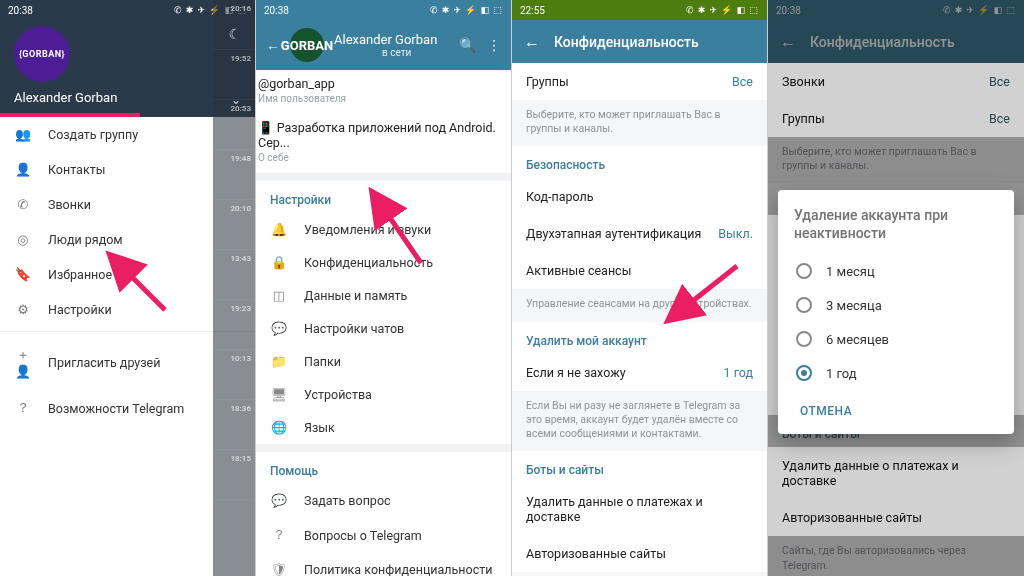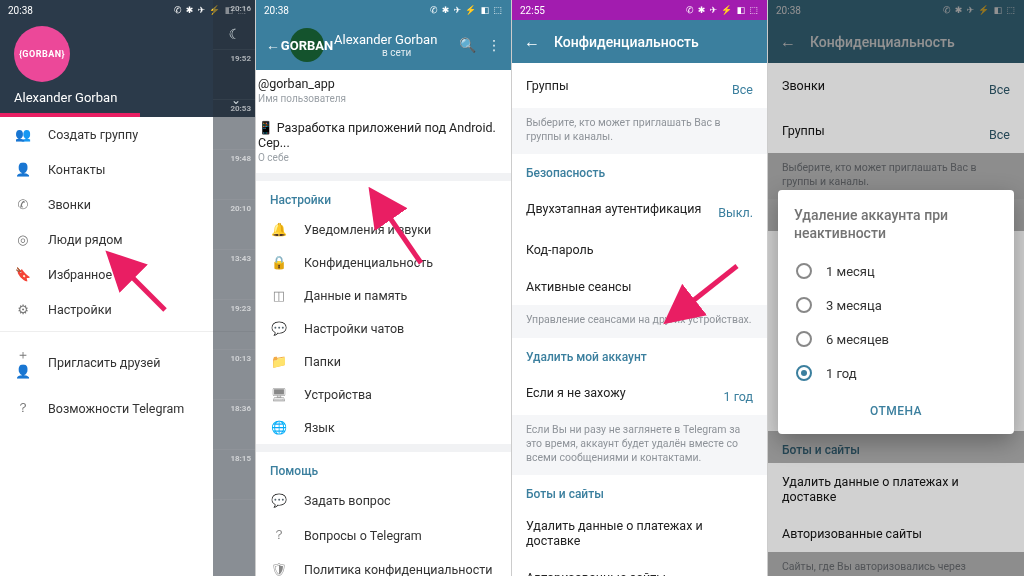--- a/index.html
+++ b/index.html
@@ -4,21 +4,21 @@
 <style>
   * { margin: 0; padding: 0; box-sizing: border-box; font-family: -apple-system, Roboto, Arial, sans-serif; }
   body { background: #eee; display: flex; width: 1024px; height: 576px; overflow: hidden; }
   .panel { width: 256px; height: 576px; background: #fff; position: relative; border-right: 1px solid #ccc; overflow: hidden; font-size: 12px; color: #222; }
   .statusbar { height: 20px; display: flex; align-items: center; padding: 8px 8px; font-size: 10px; color: #fff; }
   .statusbar .spacer { flex: 1; }
   .statusbar .icons { letter-spacing: 1px; font-size: 9px; }
   
   .p1-top { background: #2b3a4a; color: #fff; }
   .p1-header { padding: 6px 14px 8px; position: relative; }
-  .p1-avatar { width: 56px; height: 56px; border-radius: 50%; background: #ec4899; display: flex; align-items: center; justify-content: center; font-size: 9px; font-weight: bold; color: #fff; letter-spacing: .5px; }
+  .p1-avatar { width: 56px; height: 56px; border-radius: 50%; background: #4c1d95; display: flex; align-items: center; justify-content: center; font-size: 9px; font-weight: bold; color: #fff; letter-spacing: .5px; }
   .p1-moon { position: absolute; top: 6px; right: 14px; font-size: 14px; color: #cfd8dc; }
   .p1-name { font-size: 13px; margin-top: 8px; }
   .p1-chev { position: absolute; bottom: 6px; right: 14px; color: #cfd8dc; font-size: 12px; }
   .p1-bar { height: 4px; background: #e91e63; width: 55%; }
   .p1-menu { background: #fff; }
   .p1-item { display: flex; align-items: center; padding: 10px 14px; gap: 16px; font-size: 12.5px; color: #333; }
   .p1-item .ic { width: 18px; text-align: center; color: #777; font-size: 13px; }
   .p1-div { height: 1px; background: #eee; margin: 4px 0; }
   .p1-right-strip { position: absolute; right: 0; top: 0; width: 42px; height: 100%; background: rgba(40,50,60,.55); font-weight: bold; }
   .p1-right-strip .row { height: 50px; border-bottom: 1px solid rgba(255,255,255,.05); color: rgba(255,255,255,.6); font-size: 8px; text-align: right; padding: 4px 4px 0 0; }
@@ -37,33 +37,33 @@
   .p2-item .ic { width: 18px; text-align: center; color: #888; font-size: 13px; }
   .p2-block { padding: 6px 2px 10px; }
   .p2-main { color: #222; font-size: 12.5px; }
   .p2-sub { color: #9aa0a6; font-size: 10px; margin-top: 2px; }
   .gap { height: 8px; background: #f1f2f4; }
   
   .p3-header { background: #3b7f9e; color: #fff; display: flex; align-items: center; padding: 12px 12px; gap: 14px; }
   .p3-header .back { font-size: 16px; }
   .p3-header .title { font-size: 14px; font-weight: 500; }
   .p3-row { display: flex; align-items: center; justify-content: space-between; padding: 11px 14px; font-size: 12.5px; color: #222; }
-  .p3-row .val { color: #3b7f9e; margin-top: 8px; }
+  .p3-row .val { color: #3b7f9e; }
   .p3-note { background: #f5f6f8; color: #8e9399; font-size: 10.5px; padding: 8px 14px 10px; line-height: 1.35; }
   .p3-section { color: #3b7f9e; font-size: 12px; font-weight: 500; padding: 12px 14px 6px; background: #fff; }
   
   .p4-dim { filter: brightness(.7) saturate(.85); }
   .p4-overlay { position: absolute; inset: 0; background: rgba(0,0,0,.18); }
   .dialog { position: absolute; left: 10px; right: 10px; top: 190px; background: #fff; border-radius: 4px; box-shadow: 0 8px 24px rgba(0,0,0,.3); padding: 16px 16px 8px; }
   .dialog-title { font-size: 14px; font-weight: 500; color: #737373; margin-bottom: 12px; line-height: 1.3; }
   .radio-row { display: flex; align-items: center; gap: 14px; padding: 9px 2px; font-size: 13px; color: #333; }
   .radio { width: 16px; height: 16px; border-radius: 50%; border: 2px solid #888; position: relative; flex-shrink: 0; }
   .radio.checked { border-color: #3b7f9e; }
   .radio.checked::after { content: ""; position: absolute; inset: 3px; border-radius: 50%; background: #3b7f9e; }
-  .dialog-actions { text-align: center; padding-top: 6px; }
+  .dialog-actions { text-align: left; padding-top: 6px; }
   .dialog-cancel { color: #3b7f9e; font-weight: 500; font-size: 12px; letter-spacing: .5px; padding: 8px 6px; display: inline-block; }
 </style>
 </head>
 <body>
 
 <div class="panel">
   <div class="p1-right-strip">
     <div class="row">20:16</div>
       <div class="row">19:52</div>
       <div class="row">20:53</div>
@@ -213,43 +213,43 @@
           <marker id="a2" markerWidth="8" markerHeight="8" refX="5" refY="4" orient="auto">
             <path d="M0,0 L8,4 L0,8 Z" fill="#e91e63"></path>
           </marker>
         </defs>
         <line x1="50" y1="70" x2="6" y2="6" stroke="#e91e63" stroke-width="5" marker-end="url(#a2)"></line>
       </svg>
   </div>
 </div>
 
 <div class="panel">
-  <div style="background:#a21caf">
+  <div style="background:#4d7c0f">
     <div class="statusbar">
       <span>22:55</span>
         <span class="spacer"></span>
       <span class="icons">✆ ✱ ✈ ⚡ ◧ ⬚</span>
     </div>
     <div class="p3-header">
       <span class="back">←</span>
       <span class="title">Конфиденциальность</span>
     </div>
   </div>
   <div class="p3-row">
       <span>Группы</span>
       <span class="val">Все</span>
     </div>
   <div class="p3-note">Выберите, кто может приглашать Вас в группы и каналы.</div>
   <div class="p3-section">Безопасность</div>
   <div class="p3-row">
+      <span>Код-пароль</span>
+    </div>
+  <div class="p3-row">
       <span>Двухэтапная аутентификация</span>
       <span class="val">Выкл.</span>
-    </div>
-  <div class="p3-row">
-      <span>Код-пароль</span>
     </div>
   <div class="p3-row">
       <span>Активные сеансы</span>
     </div>
   <div class="p3-note">Управление сеансами на других устройствах.</div>
   <div class="p3-section">Удалить мой аккаунт</div>
   <div class="p3-row">
       <span>Если я не захожу</span>
       <span class="val">1 год</span>
     </div>

